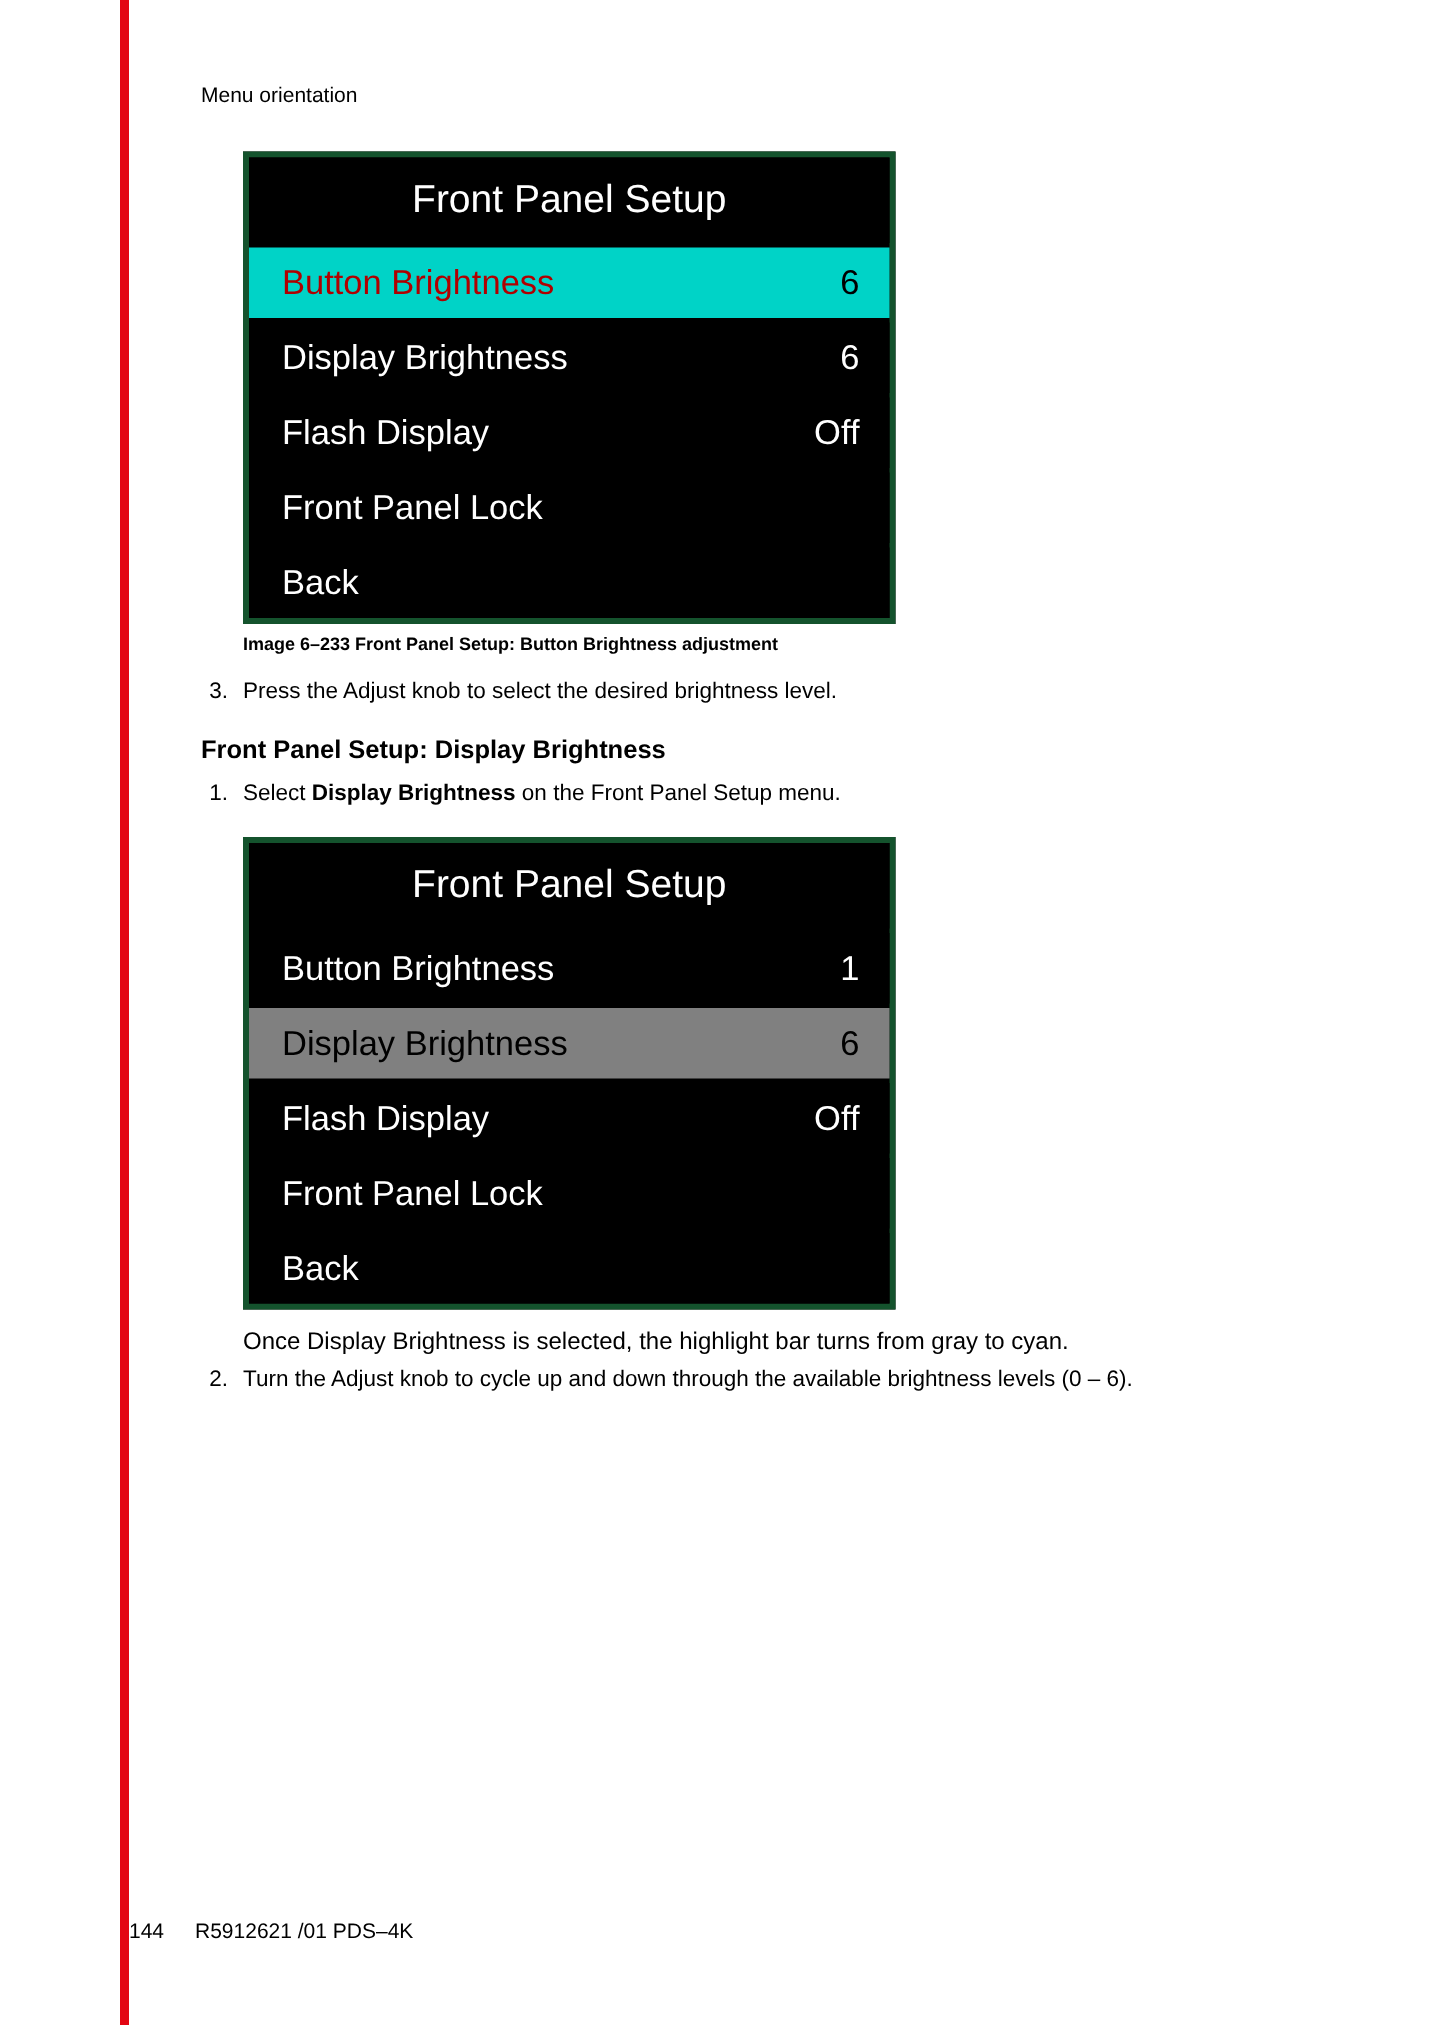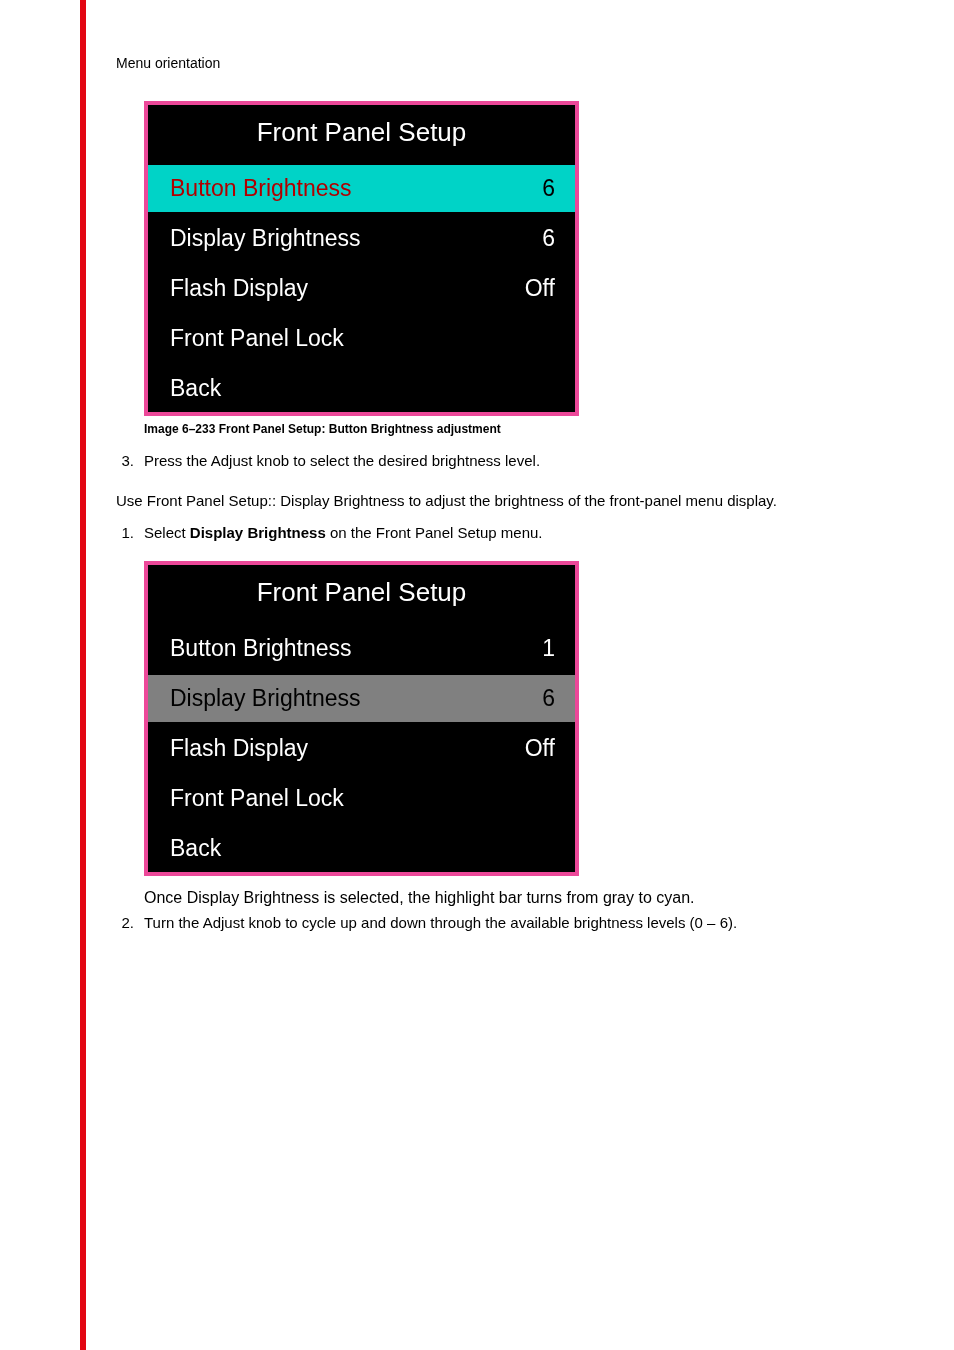--- a/index.html
+++ b/index.html
@@ -1,21 +1,21 @@
 <!DOCTYPE html>
 <html><head>
 <meta charset="utf-8">
 <style>
   * { box-sizing: border-box; margin: 0; padding: 0; }
   html, body { width: 954px; height: 1350px; background: #fff; font-family: Arial, Helvetica, sans-serif; color: #000; }
   .page { position: relative; width: 954px; height: 1350px; }
   .red-bar { position: absolute; left: 80px; top: 0; width: 6px; height: 1350px; background: #e30613; }
-  .content { position: absolute; left: 86px; top: 55px; width: 800px; padding-left: 30px; }
+  .content { position: absolute; left: 104px; top: 55px; width: 800px; padding-left: 30px; }
   .header-line { font-size: 14px; color: #000; margin-bottom: 30px; }
-  .panel { width: 435px; background: #000; border: 4px solid #ec4899; margin-bottom: 6px; }
+  .panel { width: 435px; background: #000; border: 4px solid #14532d; margin-bottom: 6px; }
   .panel-title { background: #000; color: #fff; text-align: center; font-size: 26px; font-family: "Segoe UI", Arial, sans-serif; padding: 12px 0 14px 0; font-weight: 400; }
   .panel-row { display: flex; justify-content: space-between; align-items: flex-end; padding: 10px 20px 10px 22px; font-size: 23px; font-family: "Segoe UI", Arial, sans-serif; margin-top: 3px; }
   .panel-row .label {}
   .panel-row .value {}
   .row-black { background: #000; color: #fff; }
   .row-cyan { background: #00d3c7; color: #000; }
   .row-cyan .label { color: #b00000; font-weight: 400; }
   .row-gray { background: #808080; color: #000; }
   .caption { font-size: 12px; color: #000; margin-top: 4px; margin-bottom: 14px; font-weight: bold; }
   .step-list { list-style: none; margin: 0 0 18px 0; padding: 0; }
@@ -69,21 +69,21 @@
       <div class="caption">Image 6–233  Front Panel Setup: Button Brightness adjustment</div>
     </div>
 
     <ol class="step-list">
       <li class="step-item">
         <span class="step-num">3.</span>
         <span class="step-body">Press the Adjust knob to select the desired brightness level.</span>
       </li>
     </ol>
 
-    <p class="body">Use Front Panel Setup:: Display Brightness to adjust the brightness of the front-panel menu display.</p>
+    <h3 class="section">Front Panel Setup: Display Brightness</h3>
 
     <ol class="step-list">
       <li class="step-item">
         <span class="step-num">1.</span>
         <span class="step-body">
           <span>Select </span><b>Display Brightness</b><span> on the Front Panel Setup menu.</span>
         </span>
       </li>
     </ol>
 
@@ -117,13 +117,17 @@
     <div class="step-sub">Once Display Brightness is selected, the highlight bar turns from gray to cyan.</div>
     <ol class="step-list">
       <li class="step-item">
         <span class="step-num">2.</span>
         <span class="step-body">Turn the Adjust knob to cycle up and down through the available brightness levels (0 – 6).</span>
       </li>
     </ol>
 
   </div>
 
+  <div class="footer">
+    <span class="pagenum">144</span>
+    <span class="docid">R5912621 /01 PDS–4K</span>
+  </div>
 </div>
 
 </body></html>

